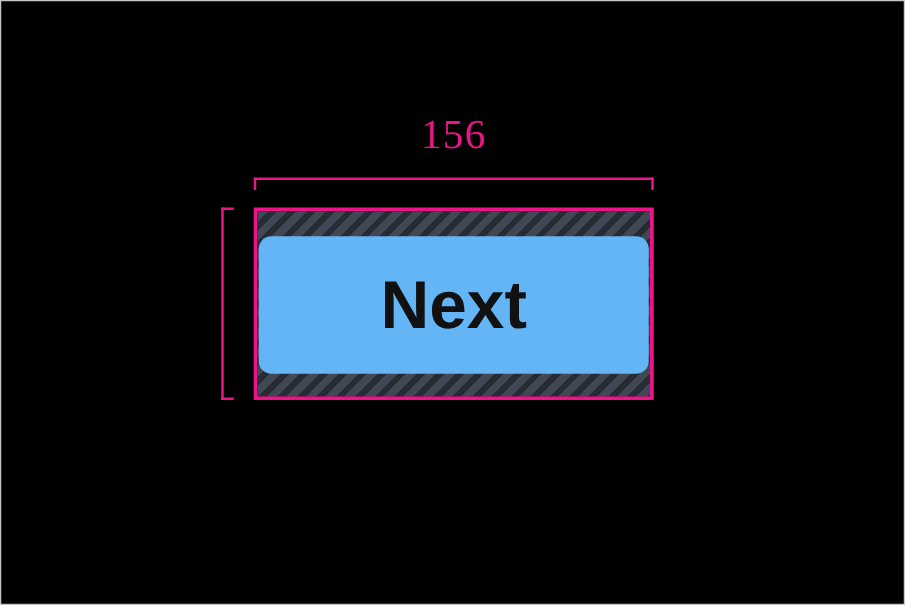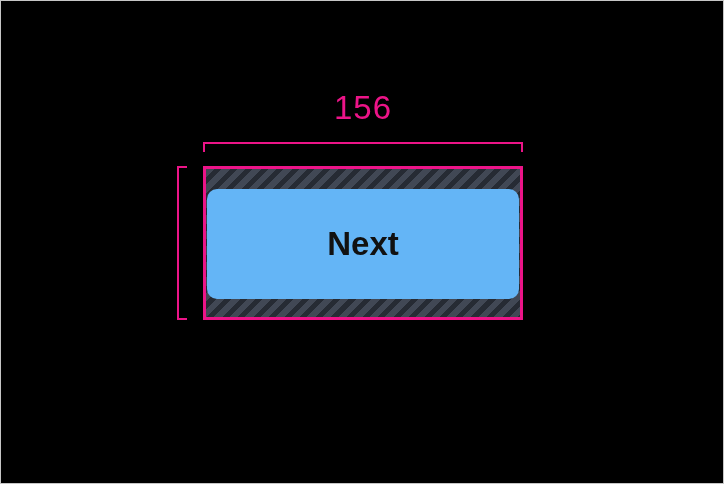--- a/index.html
+++ b/index.html
@@ -28,20 +28,21 @@
     line-height: 38px;
     font-weight: 400;
     letter-spacing: 1px;
     user-select: none;
   }
   .width-label {
     left: 202px;
     top: 88px;
     width: 320px;
     text-align: center;
+    font-family: Liberation Serif, serif;
   }
   .height-label {
     left: 88px;
     top: 221px;
     width: 72px;
     text-align: right;
   }
 
   
   .width-bracket {
@@ -94,21 +95,21 @@
     position: absolute;
     left: 1px;
     right: 1px;
     top: 20px;
     bottom: 18px;
     border: none;
     border-radius: 10px;
     background: var(--button-blue, #64b5f6);
     color: var(--button-text, #111111);
     font-family: "Liberation Sans", sans-serif;
-    font-size: 33px;
+    font-size: 54px;
     font-weight: 600;
     display: flex;
     align-items: center;
     justify-content: center;
     cursor: pointer;
     padding: 0;
   }
 </style>
 </head>
 <body>

